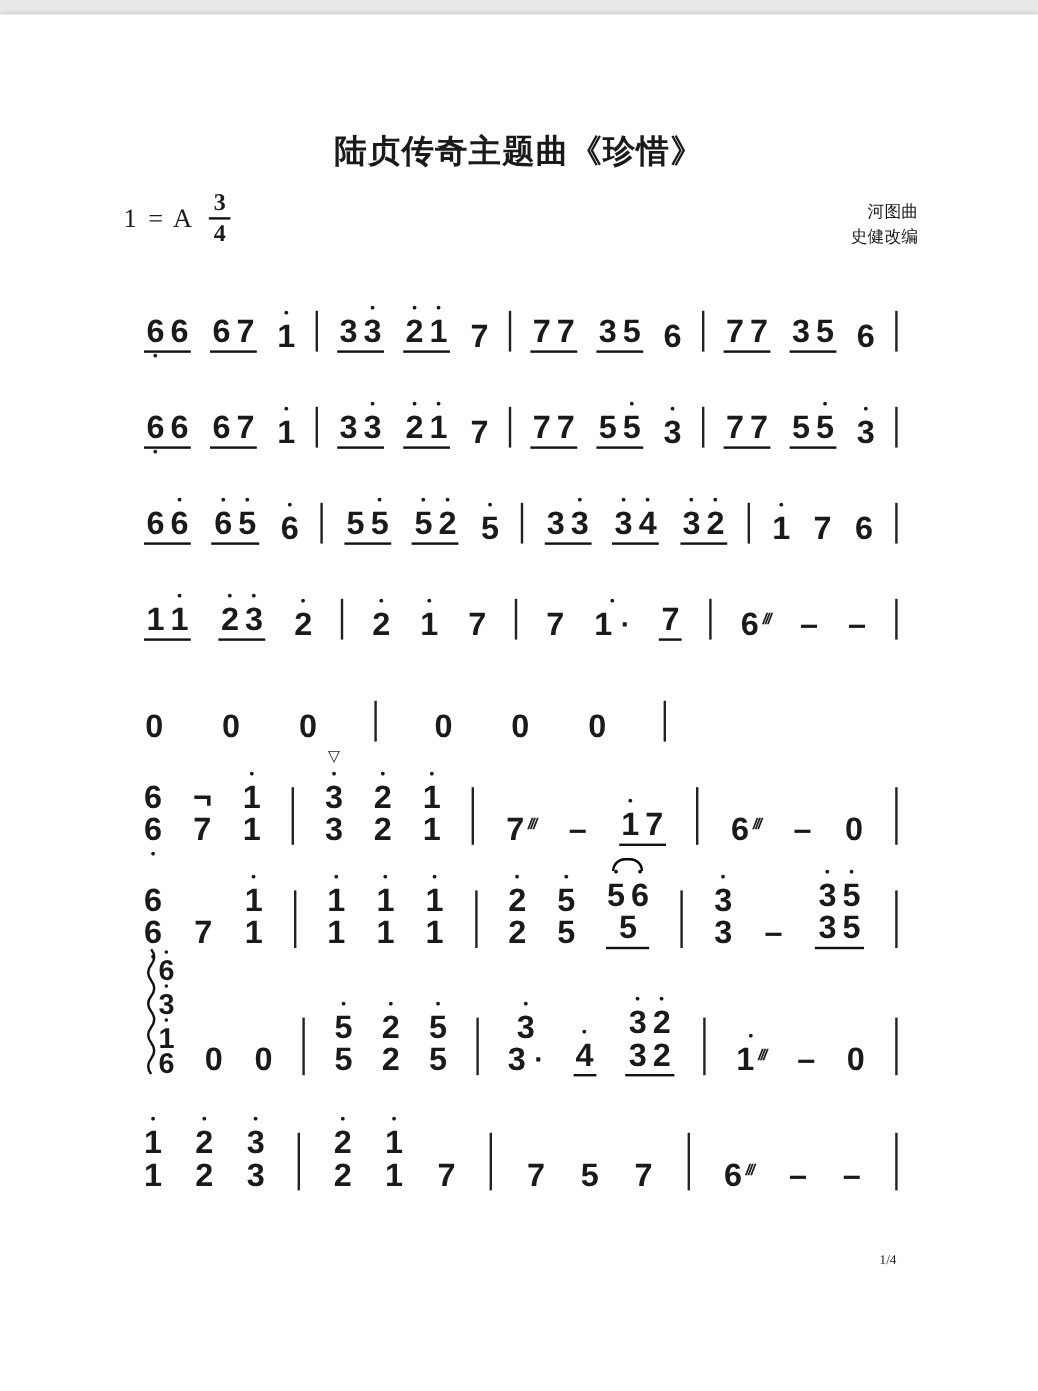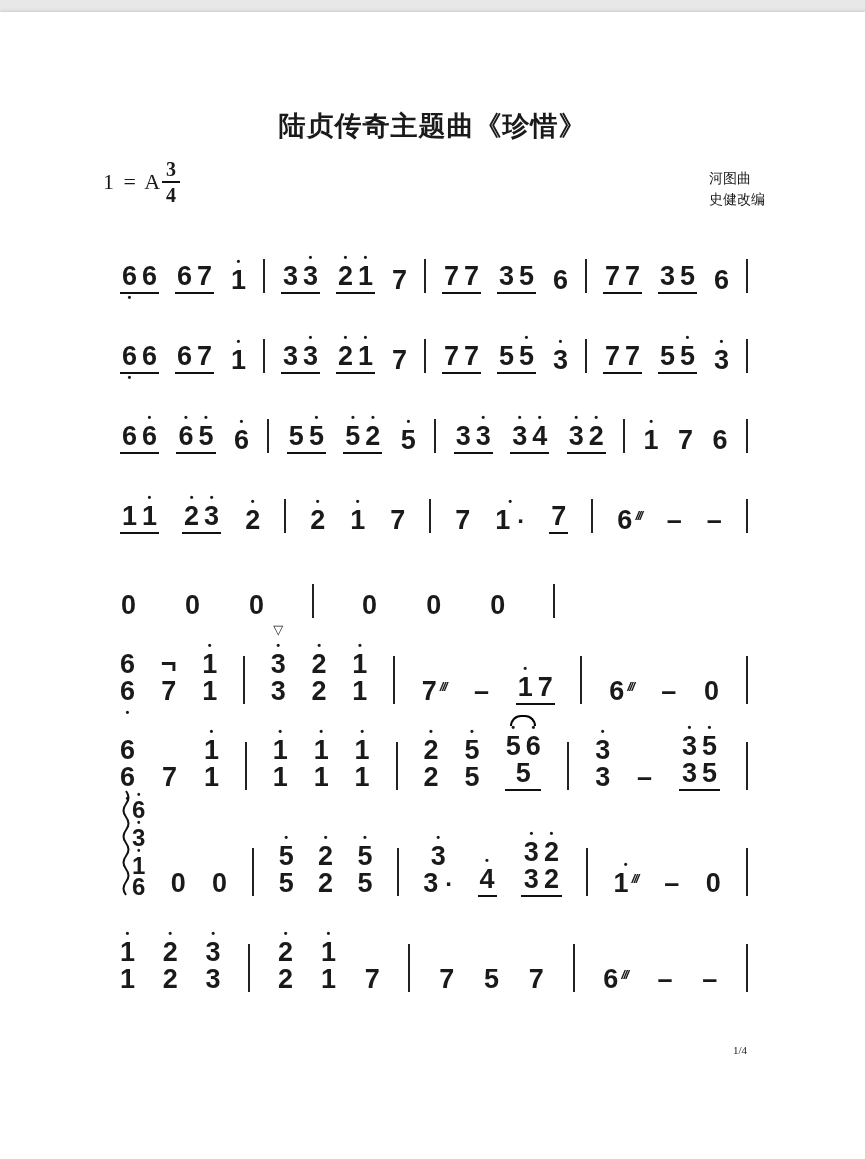--- a/index.html
+++ b/index.html
@@ -6,29 +6,29 @@
   .page{
     width:865px;height:1159px;position:relative;background:#ffffff;
     font-family:"Liberation Sans",sans-serif;color:#1a1a1a;margin:12px auto;
     box-shadow:0 0 4px rgba(0,0,0,.2);overflow:hidden;
   }
   
   .title{position:absolute;top:96px;left:0;width:100%;text-align:center;
     font-family:"Liberation Serif",serif;font-size:27px;font-weight:bold;letter-spacing:1px;}
   .subtitle{position:absolute;top:136px;left:0;width:100%;text-align:center;
     font-family:"Liberation Serif",serif;font-size:15px;}
-  .keysig{position:absolute;left:103px;top:146px;display:flex;align-items:center;
+  .keysig{position:absolute;left:103px;top:146px;display:flex;align-items:center;gap:12px;
     font-family:"Liberation Serif",serif;}
   .keysig .keytext{font-size:22px;letter-spacing:2px;}
   .timesig{display:inline-flex;flex-direction:column;align-items:center;
     font-size:20px;font-weight:bold;line-height:1.1;}
   .timesig .tnum{border-bottom:2px solid #111;padding:0 4px 1px;}
   .timesig .tden{padding:1px 4px 0;}
-  .credits{position:absolute;right:100px;top:156px;
-    font-family:Liberation Serif, serif;font-size:14px;line-height:1.5;}
+  .credits{position:absolute;right:100px;top:156px;text-align:right;
+    font-family:Liberation Mono, monospace;font-size:14px;line-height:1.5;}
   .pagenum{position:absolute;left:733px;top:1032px;
     font-family:"Liberation Serif",serif;font-size:11px;}
   
   .score{position:absolute;left:120px;top:202px;width:628px;display:flex;flex-direction:column;}
   .line{display:flex;align-items:flex-end;justify-content:space-between;position:relative;}
   .line.short{justify-content:flex-start;gap:47px;}
   .bar{width:2px;background:#222;height:34px;margin-bottom:1px;}
   .line.ch .bar{height:48px;}
   .g{display:flex;align-items:flex-end;gap:5px;padding:0 1px;}
   .g.ul{border-bottom:2.5px solid #111;padding:0 2px 2px;}

